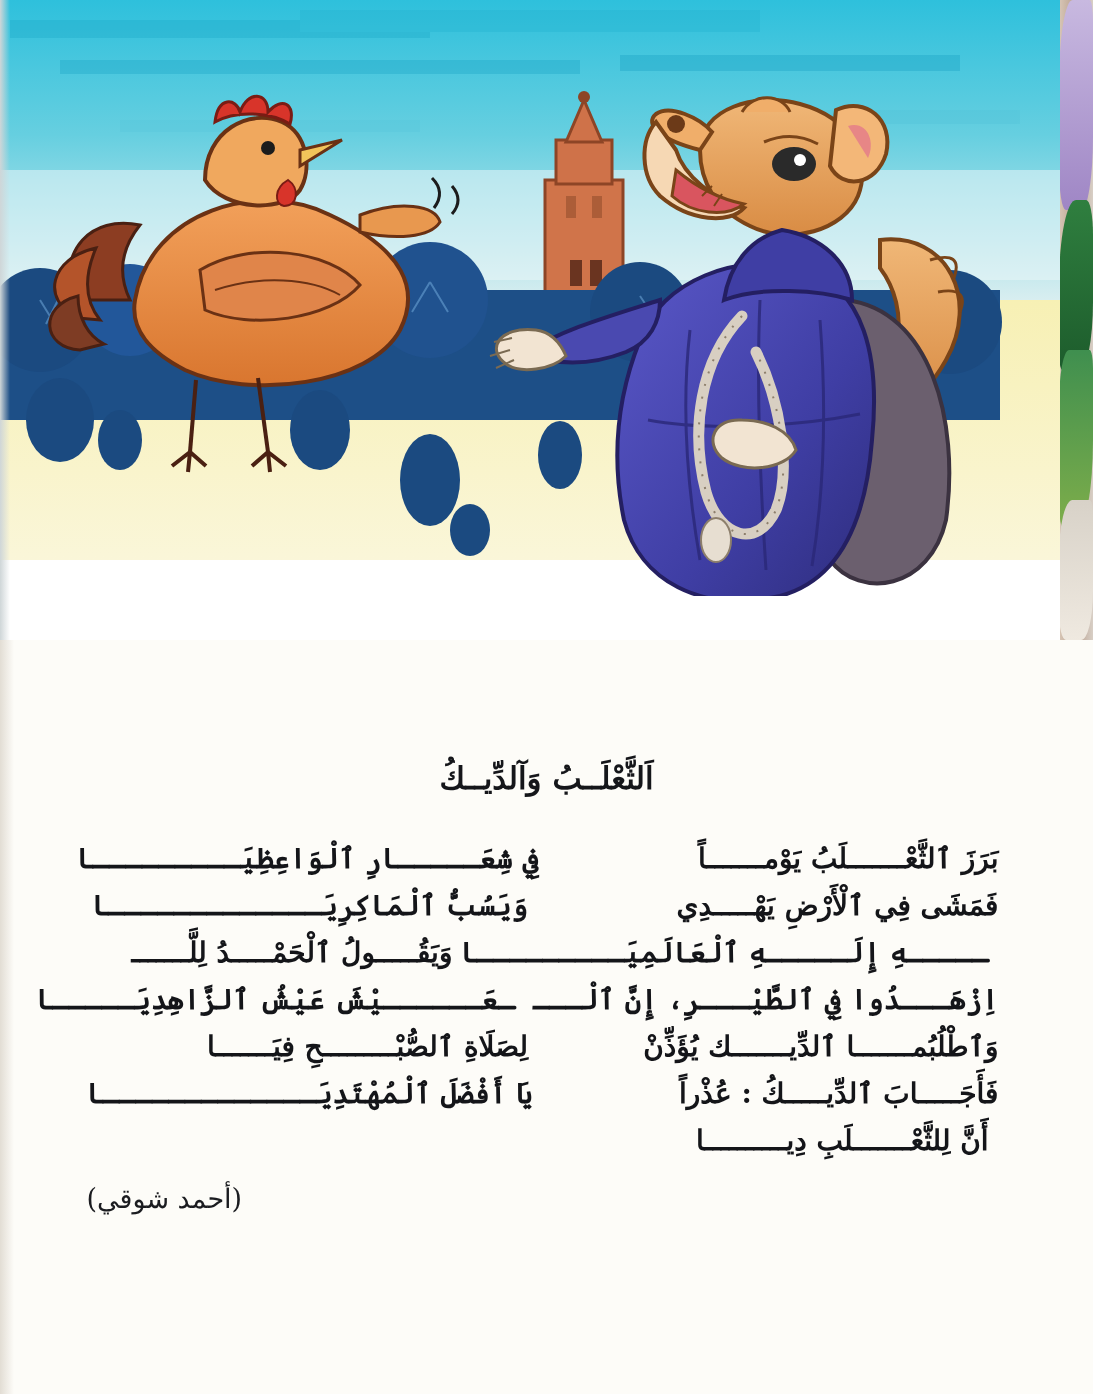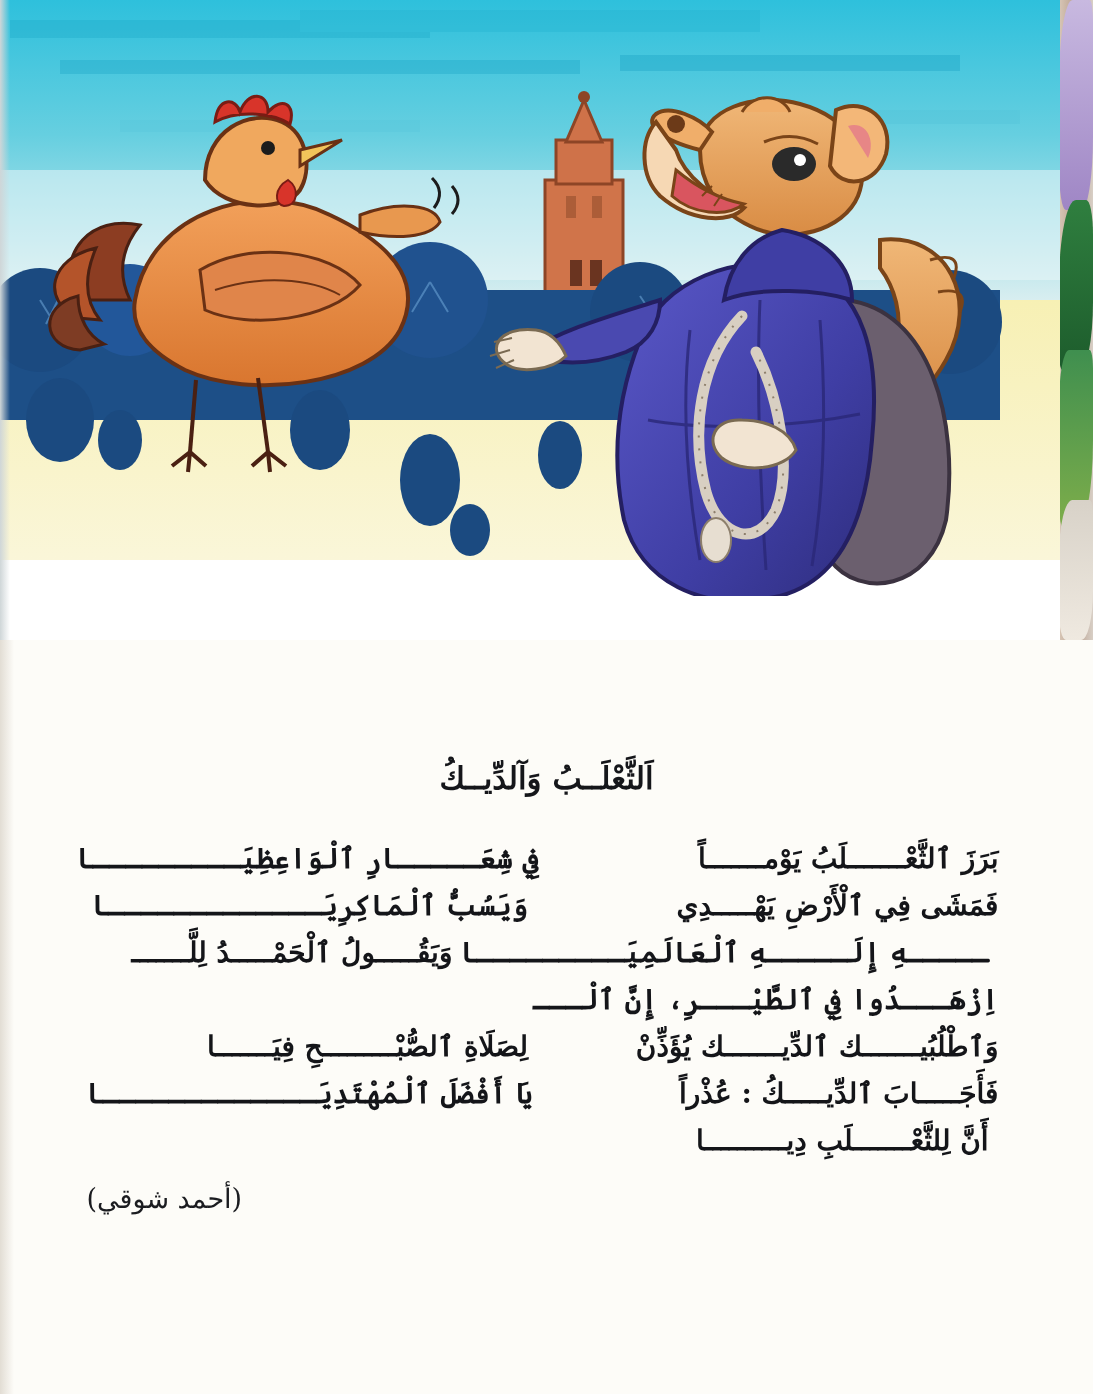--- a/index.html
+++ b/index.html
@@ -310,23 +310,24 @@
       <div class="verse-row">
         <div class="hemistich first">فَمَشَى فِي ٱلْأَرْضِ يَهْـــــدِي</div>
         <div class="hemistich second">وَيَسُبُّ ٱلْمَاكِرِيَـــــــــــــا</div>
       </div>
       <div class="verse-row">
         <div class="hemistich second">ـــــهِ إِلَـــــهِ ٱلْعَالَمِيَـــــــــا</div>
         <div class="hemistich first">وَيَقُـــــولُ ٱلْحَمْـــــدُ لِلَّـــــــ</div>
       </div>
       <div class="verse-row">
         <div class="hemistich first">اِزْهَـــدُوا فِي ٱلطَّيْـــرِ، إِنَّ ٱلْـــ</div>
-      </div>
-      <div class="verse-row">
-        <div class="hemistich first">وَٱطْلُبُيـــــــك ٱلدِّيـــــــك يُؤَذِّنْ</div>
+        <div class="hemistich second">ـعَــــــيْشَ عَيْشُ ٱلزَّاهِدِيَـــــا</div>
+      </div>
+      <div class="verse-row">
+        <div class="hemistich first">وَٱطْلُبُمـــــــا ٱلدِّيـــــــك يُؤَذِّنْ</div>
         <div class="hemistich second">لِصَلَاةِ ٱلصُّبْـــــــــحِ فِيَـــــــا</div>
       </div>
       <div class="verse-row">
         <div class="hemistich first">فَأَجَـــــابَ ٱلدِّيـــــكُ : عُذْراً</div>
         <div class="hemistich second">يَا أَفْضَلَ ٱلْمُهْتَدِيَـــــــــــــا</div>
       </div>
       <div class="verse-row">
         <div class="hemistich second">أَنَّ لِلثَّعْـــــــلَبِ دِيــــــــــا</div>
       </div>
     </div>

